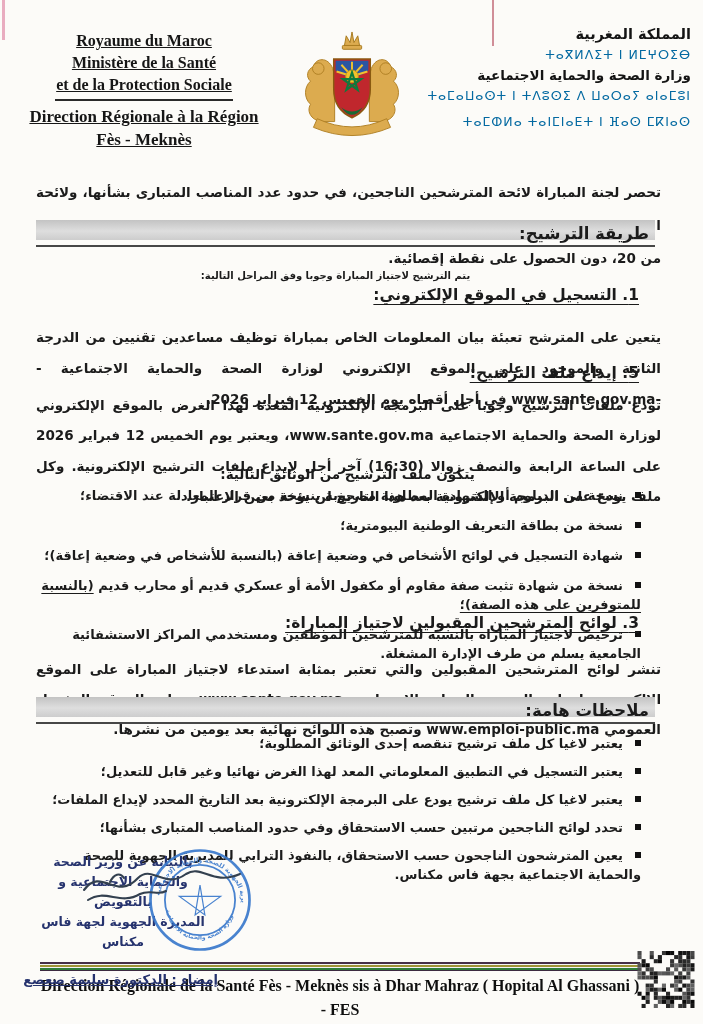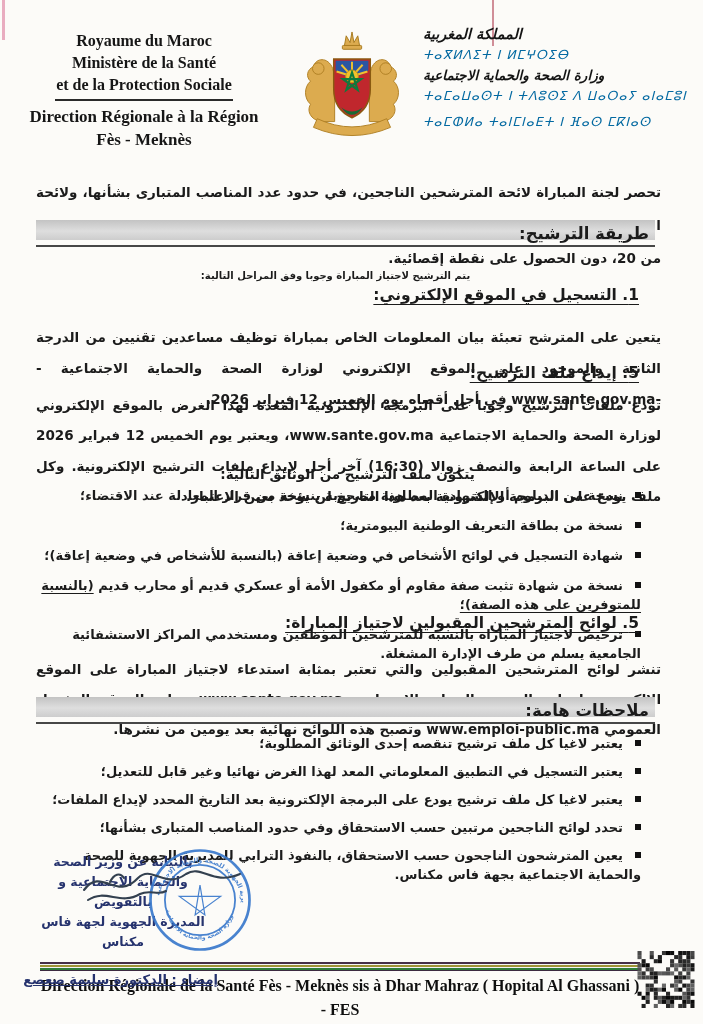--- a/index.html
+++ b/index.html
@@ -5,29 +5,29 @@
   html,body{margin:0;padding:0;background:#9a9a9a;}
   .page{position:relative;width:703px;height:1024px;margin:0 auto;background:#fcfbf8;overflow:hidden;
         font-family:"DejaVu Sans",sans-serif;color:#1b1b1b;}
   
   .artifact{position:absolute;pointer-events:none;}
   .artifact.pink-left{left:2px;top:0;width:3px;height:40px;background:#e49ab2;opacity:.8;}
   .artifact.red-mid{left:492px;top:0;width:2px;height:46px;background:#c4737f;opacity:.8;}
 
   
   .fr-block{position:absolute;left:24px;top:30px;width:240px;text-align:center;
-            font-family:"Liberation Serif","DejaVu Serif",serif;font-weight:700;color:#161616;}
+            font-family:"Liberation Serif","DejaVu Serif",serif;font-weight:700;color:#161616;text-decoration:underline;}
   .fr-line1{font-size:16px;line-height:22px;}
   .fr-line2{font-size:16px;line-height:22px;}
   .fr-line3{font-size:16px;line-height:22px;}
   .fr-underline{width:178px;height:0;border-bottom:2px solid #2a2a2a;margin:3px auto 4px;}
   .fr-line4{font-size:17px;line-height:23px;}
   .fr-line5{font-size:17px;line-height:23px;}
   .emblem{position:absolute;left:299px;top:24px;width:106px;height:120px;}
-  .ar-block{position:absolute;right:12px;top:24px;width:268px;text-align:left;direction:rtl;color:#141414;font-style:italic;}
+  .ar-block{position:absolute;right:12px;top:24px;width:268px;text-align:right;direction:rtl;color:#141414;}
   .ar-line{font-weight:700;font-size:14.5px;line-height:21px;}
   .ar-line.small{font-size:13.5px;}
   .tif-line{font-size:12.5px;line-height:20px;letter-spacing:1px;color:#0369a1;font-weight:400;}
   .ar-gap{height:6px;}
 
   
   .ar-text{direction:rtl;font-weight:700;}
   .intro{position:absolute;left:36px;right:42px;top:162px;font-size:13.5px;line-height:33px;text-align:justify;}
   .section-bar{position:absolute;left:36px;right:48px;height:20px;direction:rtl;
                background:linear-gradient(180deg,#c3c3c3,#dedede 55%,#cdcdcd);
@@ -139,21 +139,21 @@
   <p class="ar-text step-body b2">تودع ملفات الترشيح وجوبا على البرمجة الإلكترونية المعدة لهذا الغرض بالموقع الإلكتروني لوزارة الصحة والحماية الاجتماعية www.sante.gov.ma، ويعتبر يوم الخميس 12 فبراير 2026 على الساعة الرابعة والنصف زوالا (16:30) آخر أجل لإيداع ملفات الترشيح الإلكترونية. وكل ملف يودع على البرمجة الإلكترونية بعد هذا التاريخ لن يؤخذ بعين الاعتبار.</p>
   <div class="ar-text docs-intro">يتكون ملف الترشيح من الوثائق التالية:</div>
   <ul class="doc-list">
     <li><span class="sq"></span><span>نسخة من الدبلوم أو الشهادة المطلوبة مصحوبة بنسخة من قرار المعادلة عند الاقتضاء؛</span></li>
     <li><span class="sq"></span><span>نسخة من بطاقة التعريف الوطنية البيومترية؛</span></li>
     <li><span class="sq"></span><span>شهادة التسجيل في لوائح الأشخاص في وضعية إعاقة (بالنسبة للأشخاص في وضعية إعاقة)؛</span></li>
     <li><span class="sq"></span><span>نسخة من شهادة تثبت صفة مقاوم أو مكفول الأمة أو عسكري قديم أو محارب قديم </span><span class="emph">(بالنسبة للمتوفرين على هذه الصفة)؛</span></li>
     <li><span class="sq"></span><span>ترخيص لاجتياز المباراة بالنسبة للمترشحين الموظفين ومستخدمي المراكز الاستشفائية الجامعية يسلم من طرف الإدارة المشغلة.</span></li>
   </ul>
 
-  <div class="ar-text step-title t3">5. لوائح المترشحين المقبولين لاجتياز المباراة:</div>
+  <div class="ar-text step-title t3">3. لوائح المترشحين المقبولين لاجتياز المباراة:</div>
   <p class="ar-text step-body b3">تنشر لوائح المترشحين المقبولين والتي تعتبر بمثابة استدعاء لاجتياز المباراة على الموقع الإلكتروني لوزارة الصحة والحماية الاجتماعية www.sante.gov.ma وعلى الموقع التشغيل العمومي www.emploi-public.ma وتصبح هذه اللوائح نهائية بعد يومين من نشرها.</p>
 
   <div class="section-bar bar2">
     <span>ملاحظات هامة:</span>
     <div class="rule"></div>
   </div>
 
   <ul class="note-list">
     <li><span class="sq"></span><span>يعتبر لاغيا كل ملف ترشيح تنقصه إحدى الوثائق المطلوبة؛</span></li>
     <li><span class="sq"></span><span>يعتبر التسجيل في التطبيق المعلوماتي المعد لهذا الغرض نهائيا وغير قابل للتعديل؛</span></li>

